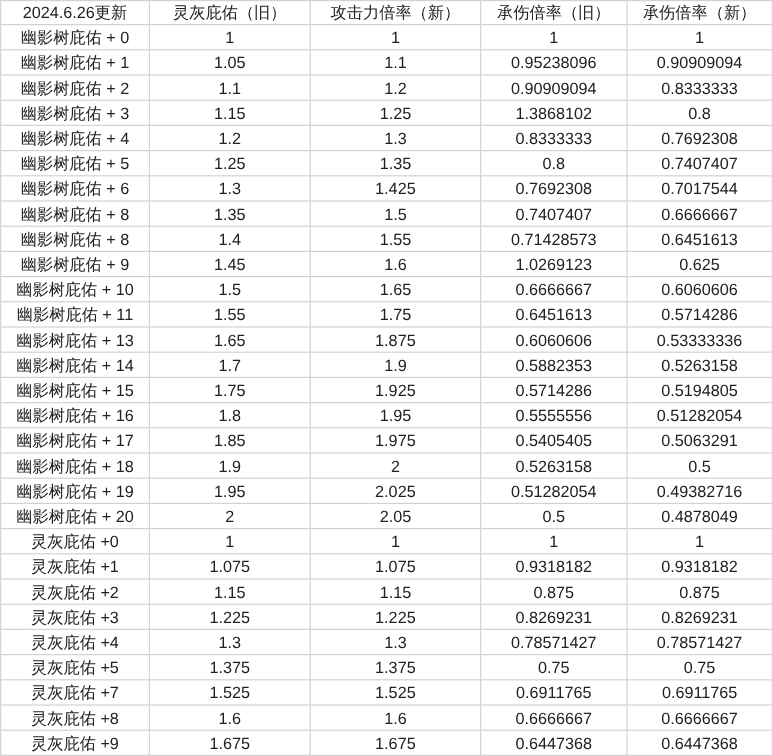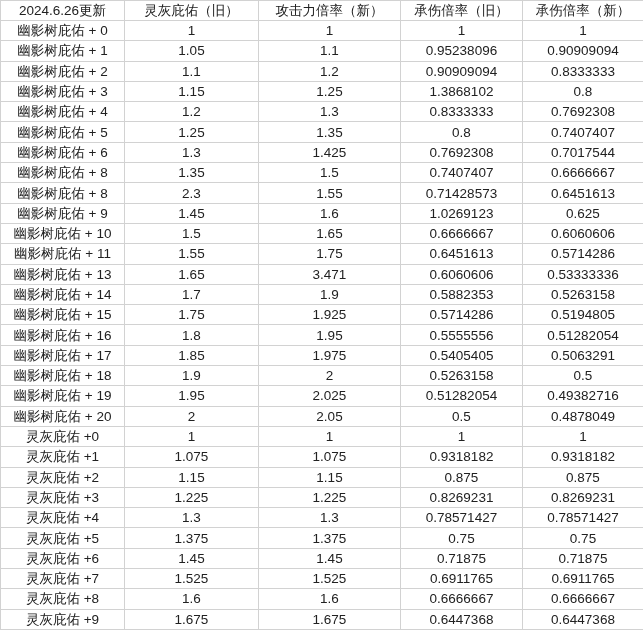--- a/index.html
+++ b/index.html
@@ -132,21 +132,21 @@
         </tr>
         <tr>
           <td>幽影树庇佑 + 8</td>
           <td>1.35</td>
           <td>1.5</td>
           <td>0.7407407</td>
           <td>0.6666667</td>
         </tr>
         <tr>
           <td>幽影树庇佑 + 8</td>
-          <td>2.3</td>
+          <td>1.4</td>
           <td>1.55</td>
           <td>0.71428573</td>
           <td>0.6451613</td>
         </tr>
         <tr>
           <td>幽影树庇佑 + 9</td>
           <td>1.45</td>
           <td>1.6</td>
           <td>1.0269123</td>
           <td>0.625</td>
@@ -161,21 +161,21 @@
         <tr>
           <td>幽影树庇佑 + 11</td>
           <td>1.55</td>
           <td>1.75</td>
           <td>0.6451613</td>
           <td>0.5714286</td>
         </tr>
         <tr>
           <td>幽影树庇佑 + 13</td>
           <td>1.65</td>
-          <td>3.471</td>
+          <td>1.875</td>
           <td>0.6060606</td>
           <td>0.53333336</td>
         </tr>
         <tr>
           <td>幽影树庇佑 + 14</td>
           <td>1.7</td>
           <td>1.9</td>
           <td>0.5882353</td>
           <td>0.5263158</td>
         </tr>
@@ -255,27 +255,20 @@
           <td>1.3</td>
           <td>0.78571427</td>
           <td>0.78571427</td>
         </tr>
         <tr>
           <td>灵灰庇佑 +5</td>
           <td>1.375</td>
           <td>1.375</td>
           <td>0.75</td>
           <td>0.75</td>
-        </tr>
-        <tr>
-          <td>灵灰庇佑 +6</td>
-          <td>1.45</td>
-          <td>1.45</td>
-          <td>0.71875</td>
-          <td>0.71875</td>
         </tr>
         <tr>
           <td>灵灰庇佑 +7</td>
           <td>1.525</td>
           <td>1.525</td>
           <td>0.6911765</td>
           <td>0.6911765</td>
         </tr>
         <tr>
           <td>灵灰庇佑 +8</td>

